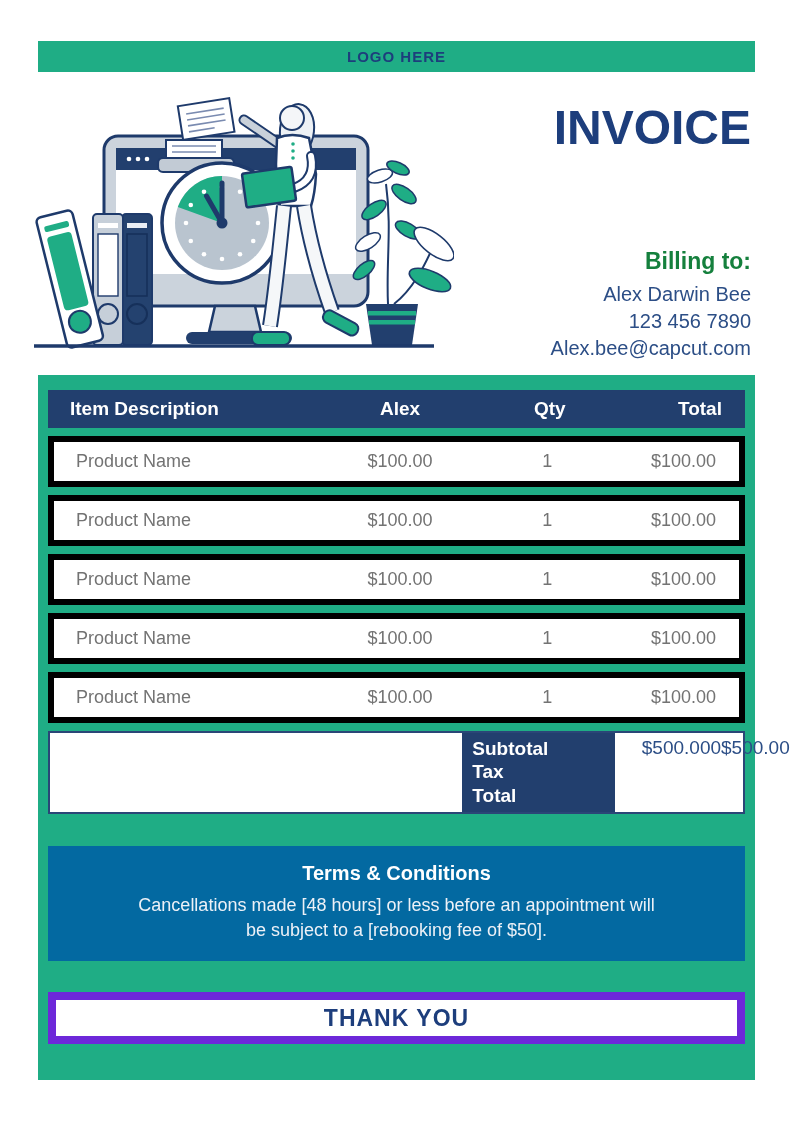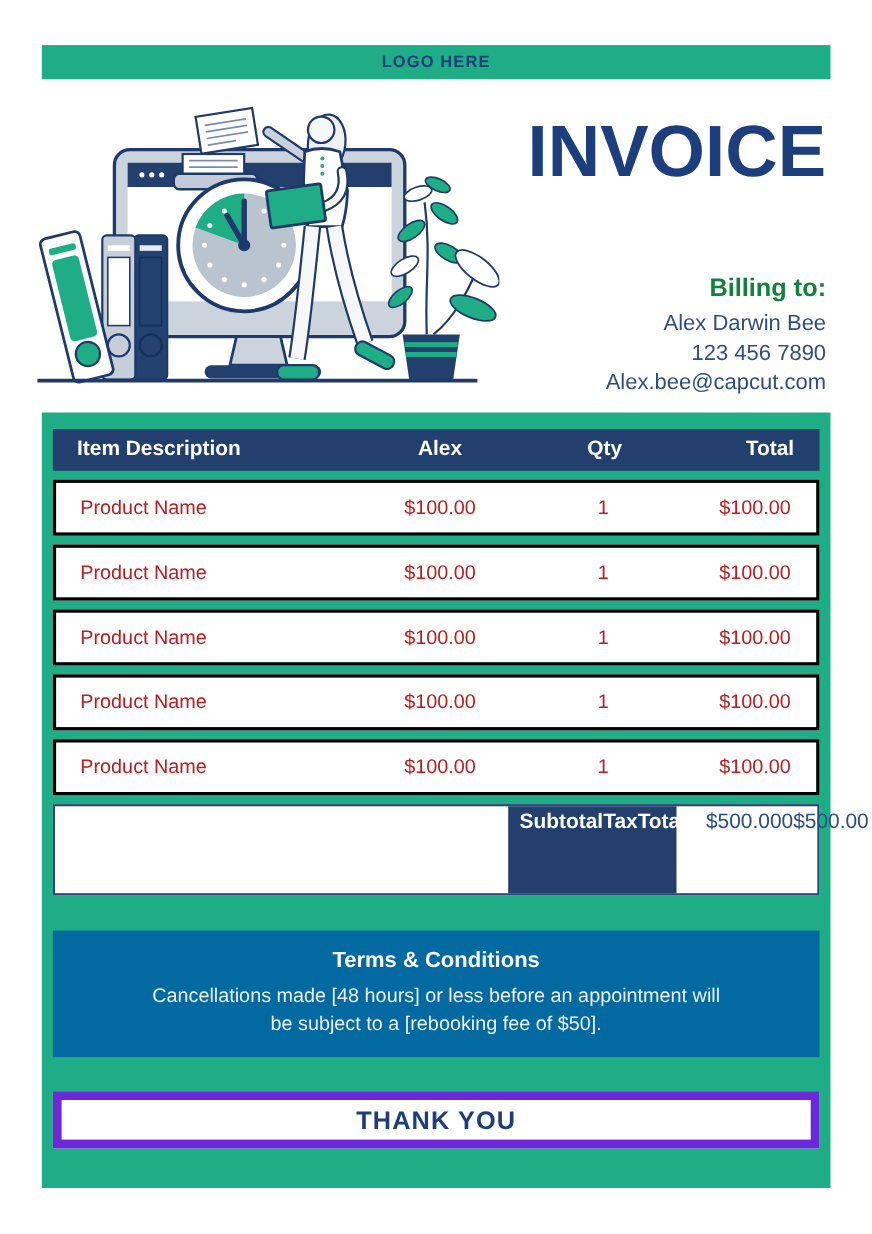--- a/index.html
+++ b/index.html
@@ -18,21 +18,21 @@
     background:#1FAD85;
     display:flex; align-items:center; justify-content:center;
   }
   .logo-bar span {
     color:#1D3E7C; font-weight:700; font-size:15px; letter-spacing:1px;
   }
 
   
   .invoice-title {
     position:absolute; top:104px; right:42px;
-    font-size:66px; font-weight:800; color:#1D3E7C;
+    font-size:48px; font-weight:800; color:#1D3E7C;
     letter-spacing:0px; line-height:1;
   }
   .billing {
     position:absolute; top:248px; right:42px;
     text-align:right; color:#2C4E86;
   }
   .billing .b-label {
     font-size:23px; font-weight:700; color:#15803d; margin-bottom:6px;
   }
   .billing .b-line { font-size:20px; line-height:27px; }
@@ -49,36 +49,36 @@
   .t-grid {
     display:grid;
     grid-template-columns:40% 21% 22% 17%;
     align-items:center;
   }
   .t-head {
     height:38px; background:#223F6E; color:#ffffff;
     font-weight:700; font-size:19px;
   }
   .t-row {
-    height:51px; background:#ffffff; border:3px solid #000000;
-    color:#b91c1c; font-size:18px; margin-top:8px;
+    height:51px; background:#ffffff; border:6px solid #000000;
+    color:#737373; font-size:18px; margin-top:8px;
   }
   .t-row:first-of-type { margin-top:6px; }
   .c-desc  { padding-left:22px; text-align:left; }
   .c-price { text-align:center; }
   .c-qty   { text-align:center; }
   .c-total { text-align:right; padding-right:23px; }
 
   .t-summary {
     margin-top:8px; height:83px; background:#ffffff; border:2px solid #2A4677;
     display:grid; grid-template-columns:59.5% 22% 18.5%;
   }
   .sum-labels {
     grid-column:2; background:#223F6E; color:#ffffff; font-weight:700;
-    font-size:19px; display:flex; flex-direction:row;
+    font-size:19px; display:flex; flex-direction:column;
     justify-content:space-around; padding:4px 0 4px 10px;
   }
   .sum-values {
     grid-column:3; color:#2C4E86; font-size:19px; text-align:right;
     display:flex; flex-direction:row; justify-content:space-around;
     padding:4px 23px 4px 0;
     margin-left:27px;
   }
 
   

